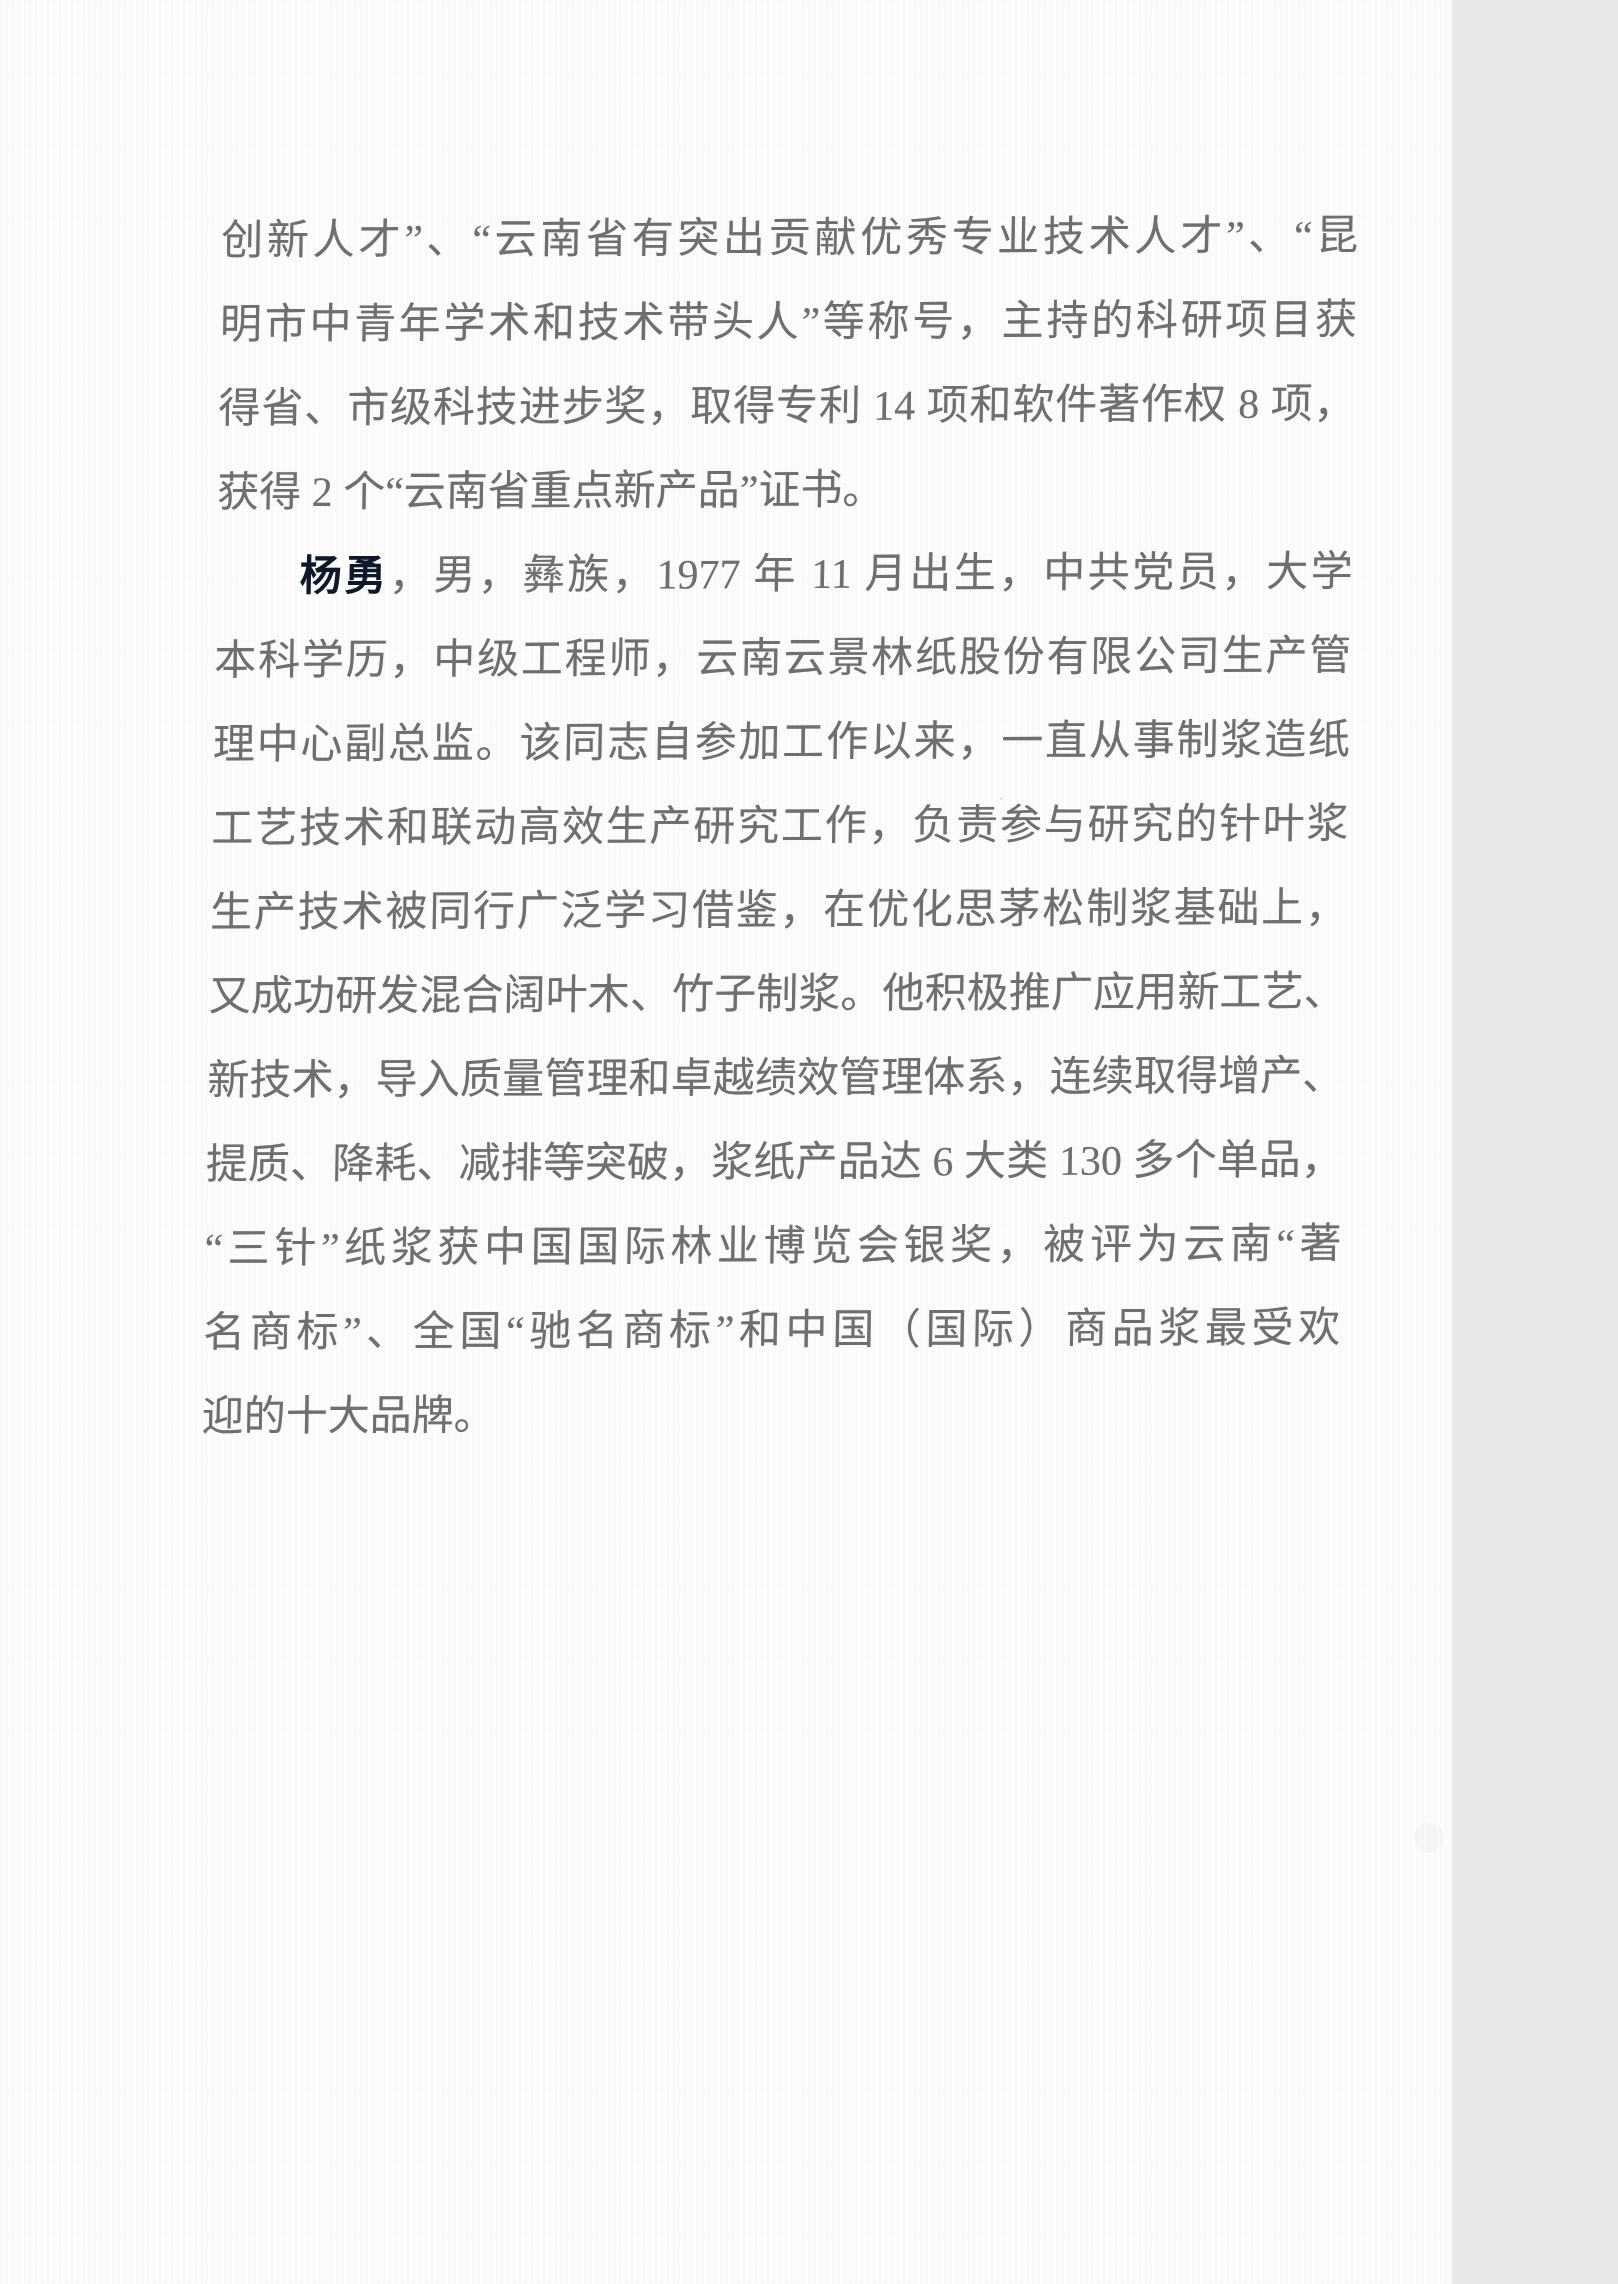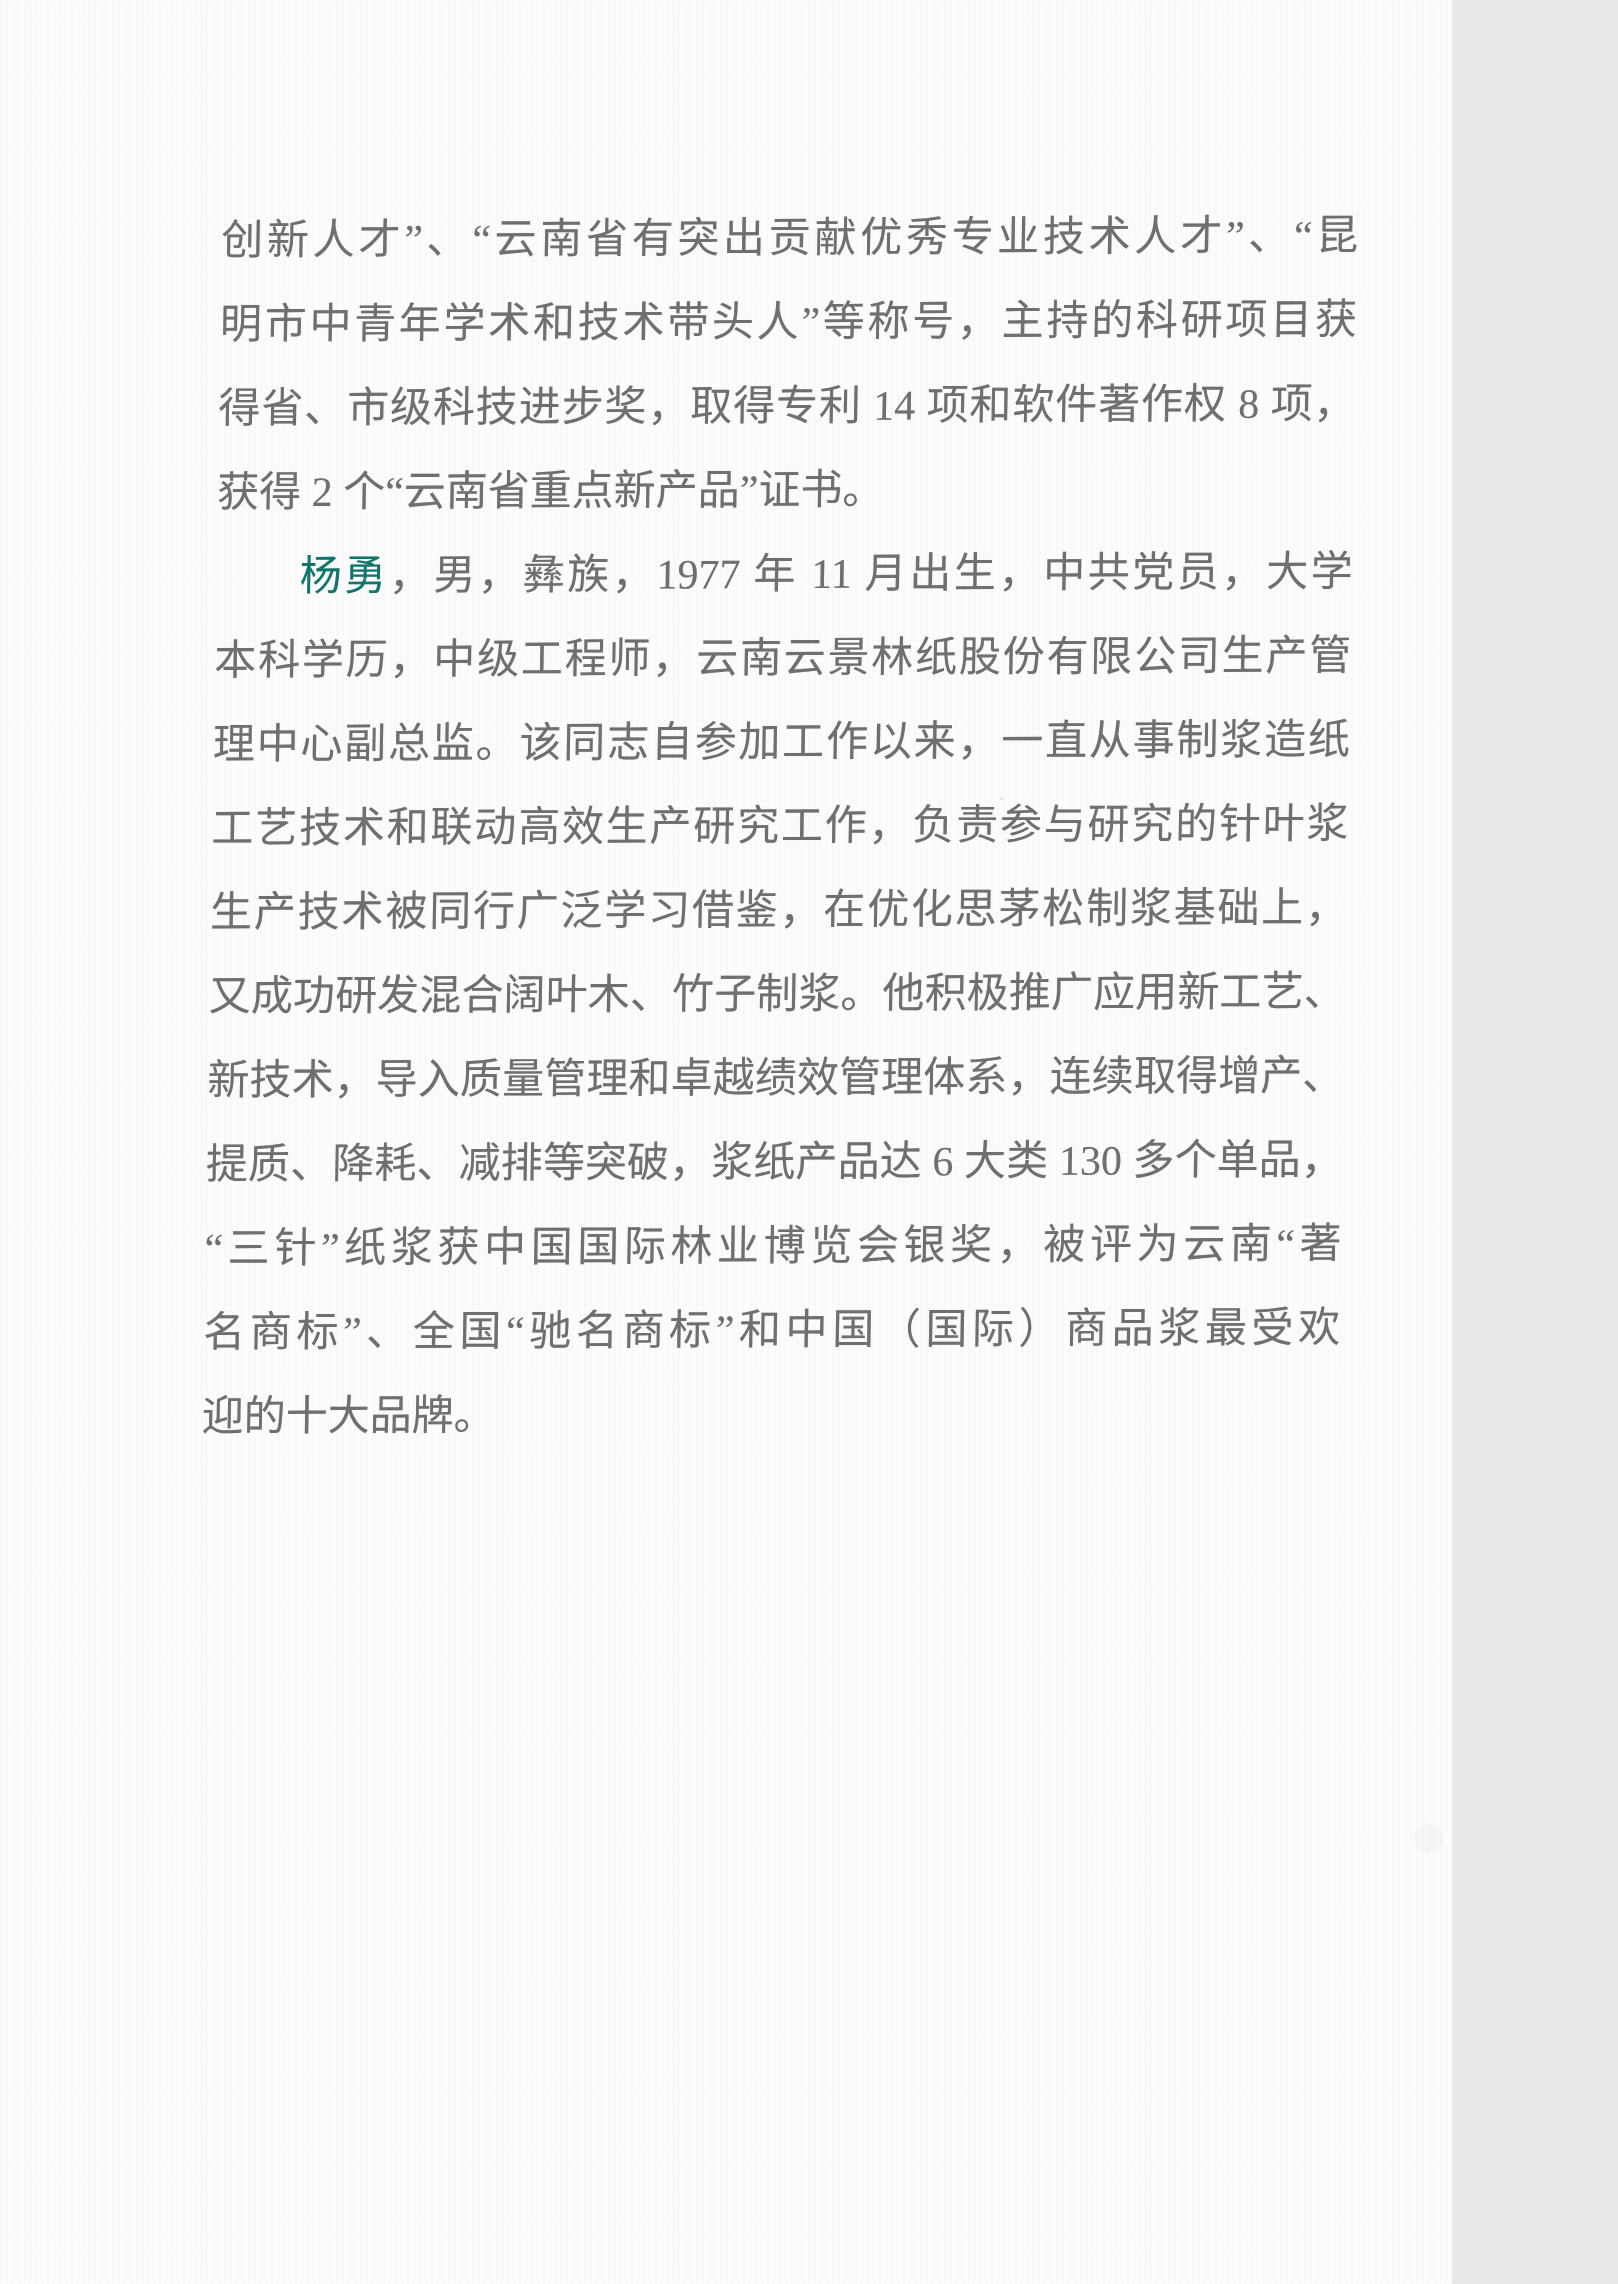--- a/index.html
+++ b/index.html
@@ -46,22 +46,22 @@
     text-justify: inter-character;
     text-shadow: 0 0 0.7px rgba(111,111,111,0.35);
   }
   .line.no-stretch {
     text-align-last: left;
   }
   .line.indent {
     padding-left: 84px;
   }
   .seg-bold {
-    font-weight: 400;
-    color: #0f766e;
+    font-weight: 700;
+    color: #0f172a;
   }
   .speck {
     position: absolute;
     background: #8f8f8f;
     border-radius: 50%;
     filter: blur(0.7px);
     pointer-events: none;
   }
 </style>
 </head>

